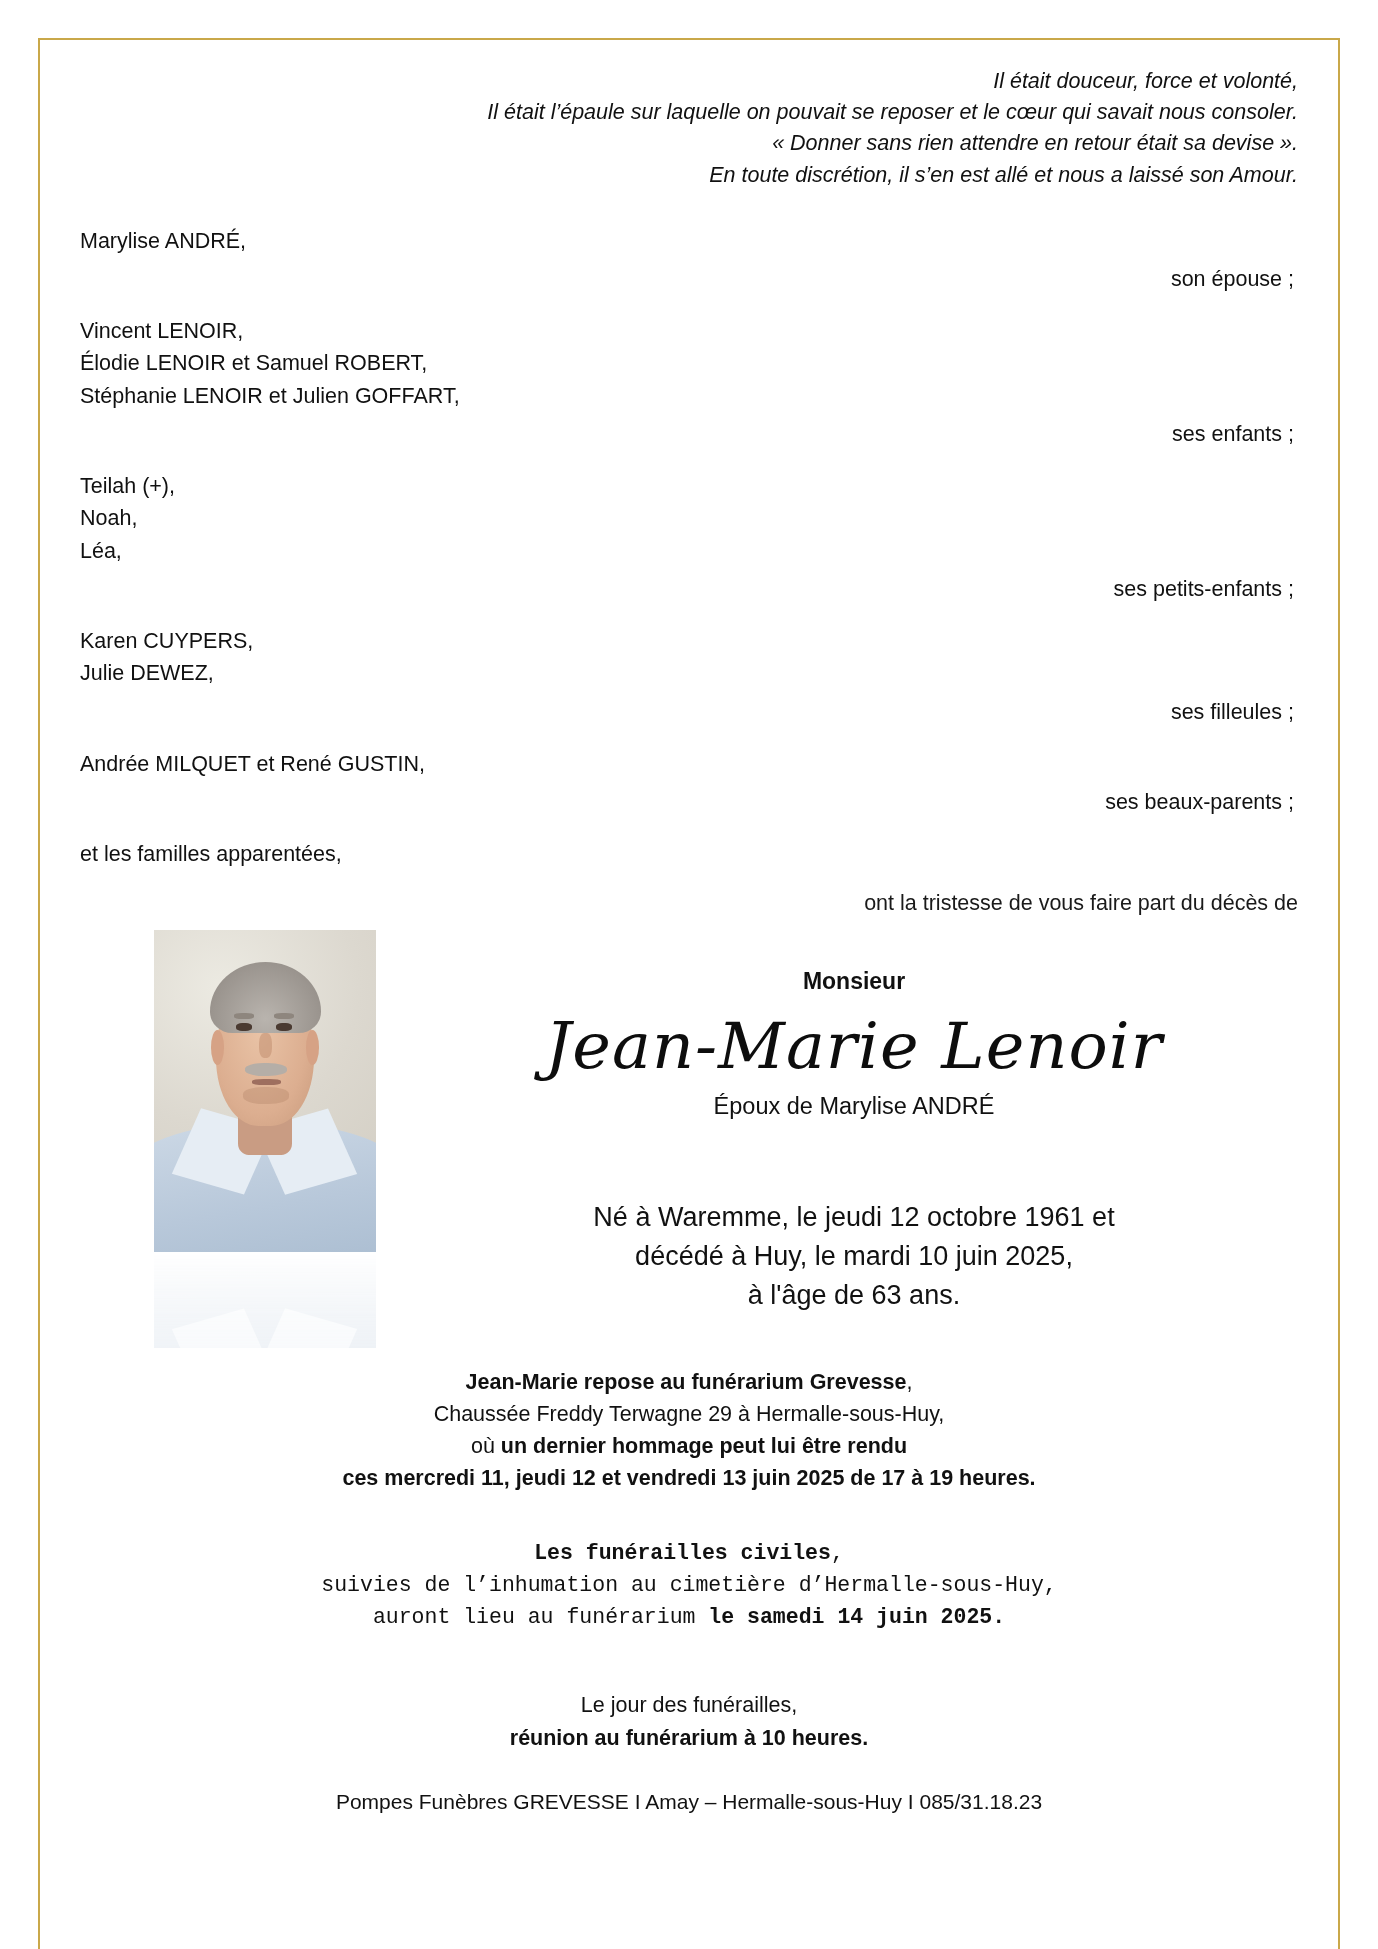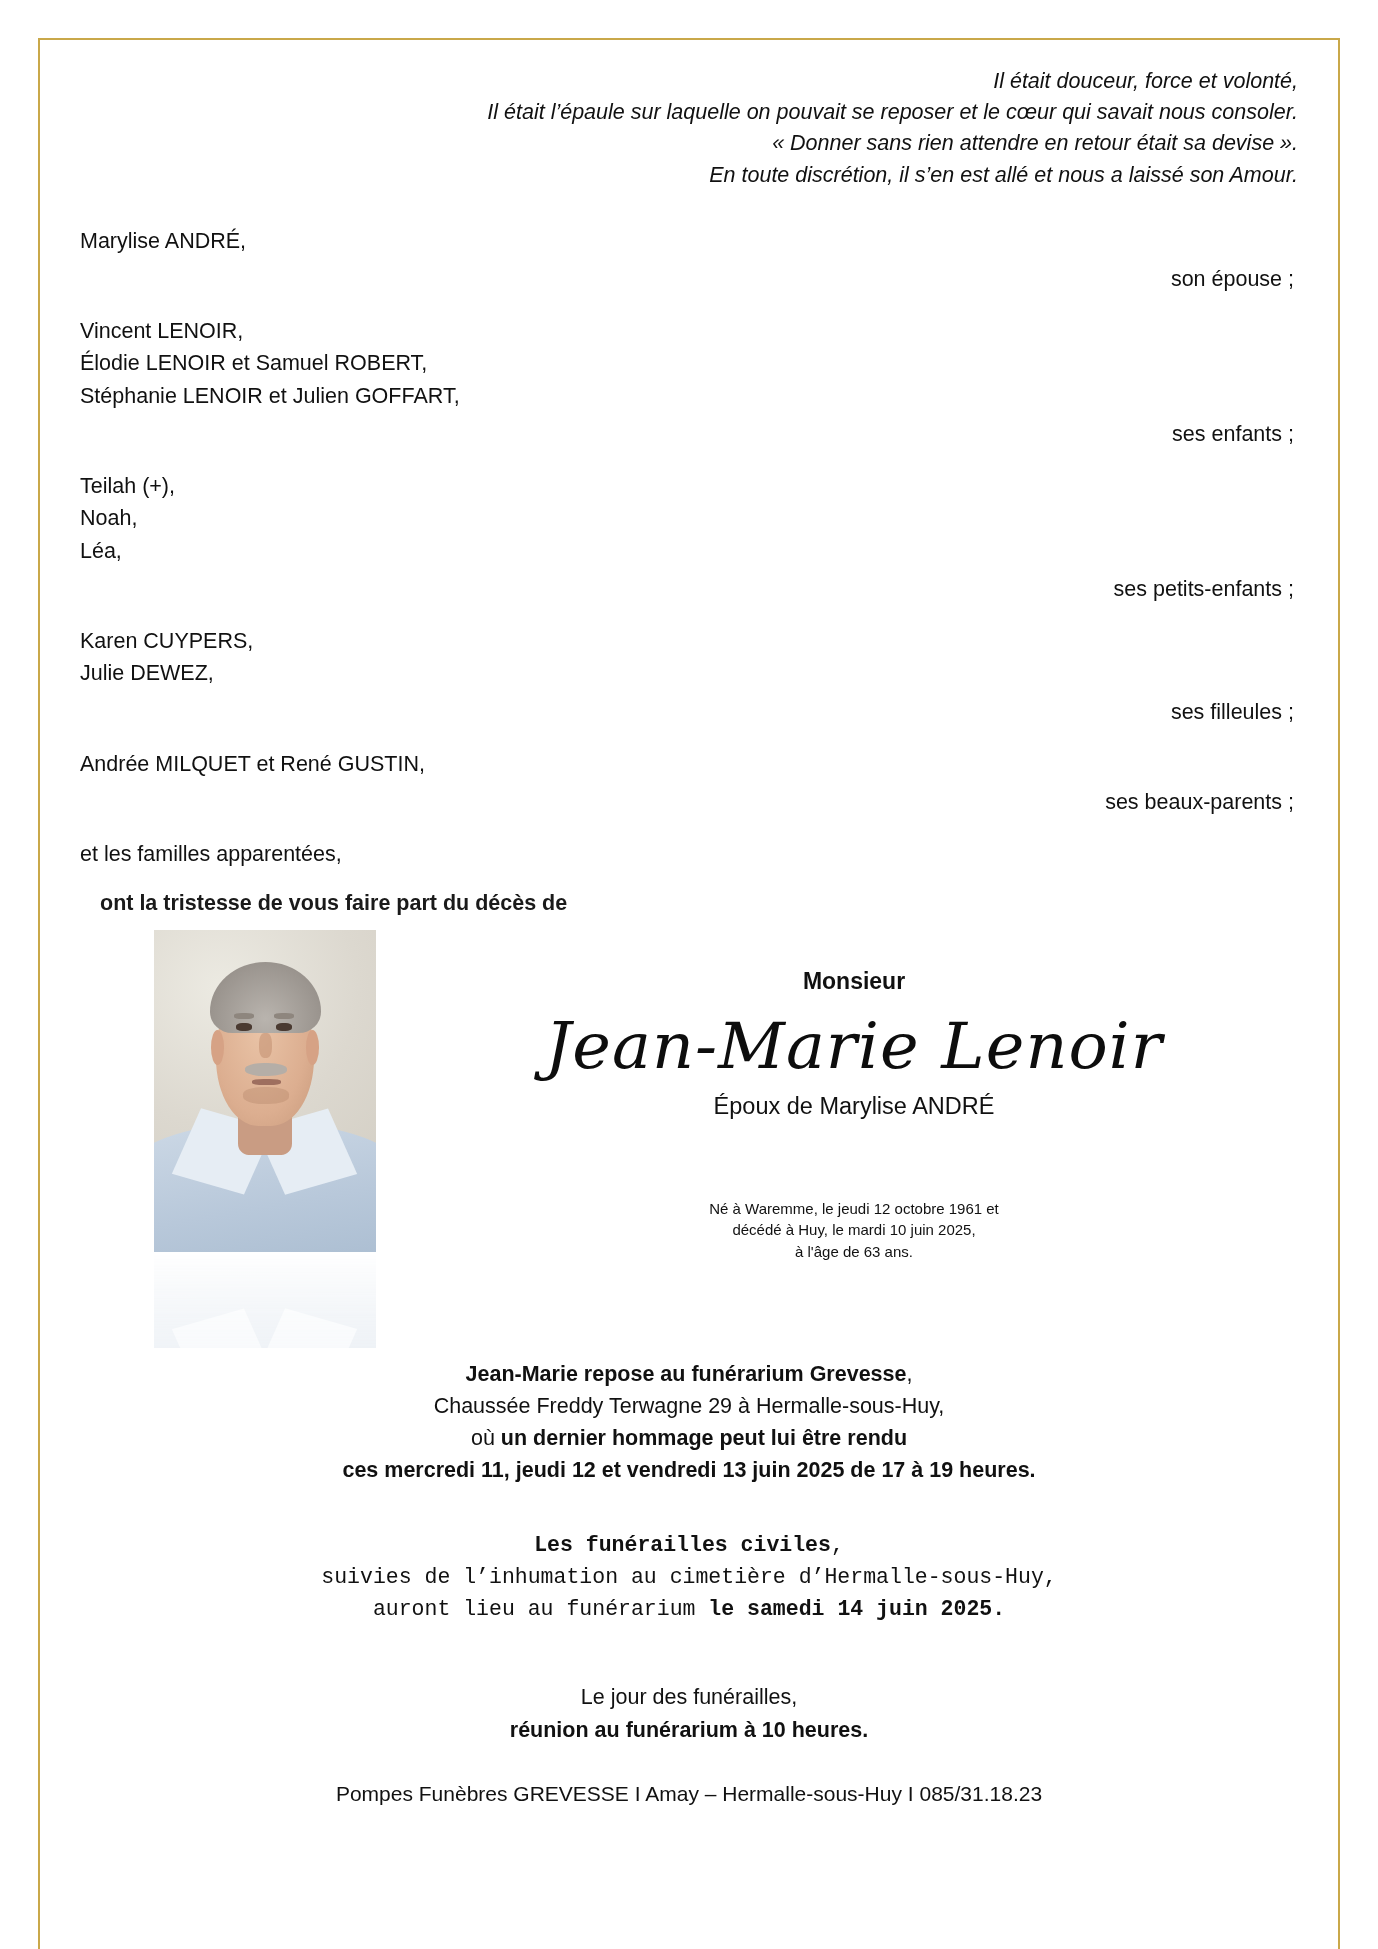--- a/index.html
+++ b/index.html
@@ -57,23 +57,22 @@
     color: #111;
   }
   .family .left { text-align: left; }
   .family .right { text-align: right; padding-right: 4px; }
   .gap-sm { height: 20px; }
   .gap-xs { height: 6px; }
 
   .announce {
     margin-top: 20px;
     font-size: 21.5px;
-    text-align: left;
+    text-align: right;
     padding-left: 20px;
-    font-weight: bold;
   }
 
   
   .mid {
     position: relative;
     margin-top: 14px;
     height: 400px;
   }
   .photo-wrap {
     position: absolute;
@@ -252,36 +251,36 @@
     margin: 14px 0 10px 0;
     color: #0d0d0d;
     transform: scale(1.02, 1.0);
   }
   .spouse {
     font-size: 23.5px;
     color: #111;
   }
   .birth {
     margin-top: 78px;
-    font-size: 15px;
+    font-size: 27px;
     line-height: 1.45;
     color: #111;
     text-align: center;
   }
 
   
   .para {
     text-align: center;
     font-size: 21.5px;
     line-height: 1.5;
     color: #111;
     margin-top: 0;
   }
   .b { font-weight: bold; }
-  .blk1 { margin-top: 28px; text-align: center; }
+  .blk1 { margin-top: 36px; text-align: center; }
   .blk2 { margin-top: 42px; font-family: Liberation Mono, monospace; }
   .blk3 { margin-top: 56px; }
   .footer {
     text-align: center;
     font-size: 21px;
     margin-top: 36px;
     color: #111;
   }
 </style>
 </head>

